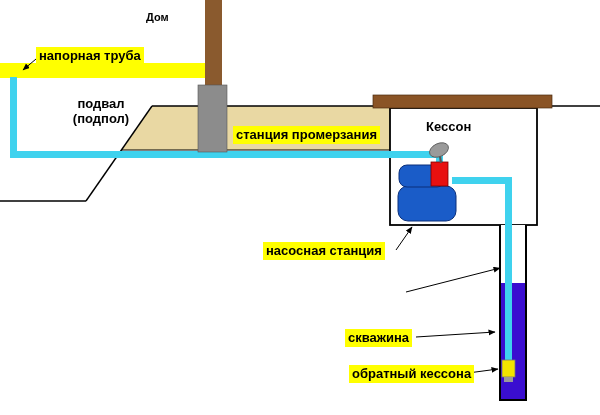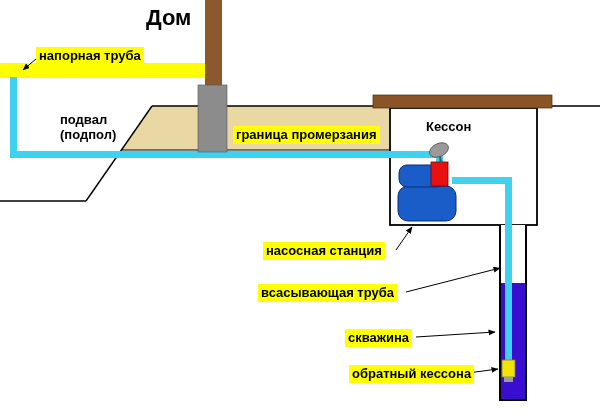--- a/index.html
+++ b/index.html
@@ -19,22 +19,22 @@
     padding:1px 3px;
     white-space:nowrap;
     text-align:right;
   }
   .plain{
     position:absolute;
     color:#000;
     font:bold 13px/15px "Liberation Sans", sans-serif;
     white-space:nowrap;
   }
-  .big{font-size:22px;line-height:19px;}
-  .center{margin-top:16px;}
+  .big{font-size:11px;line-height:19px;}
+  .center{text-align:center;}
   .center span{display:block;}
 </style>
 </head>
 <body>
 
 <div class="stage">
 
   <svg width="600" height="415" viewBox="0 0 600 415">
     <defs>
       <marker id="arr" markerWidth="9" markerHeight="8" refX="6.5" refY="3" orient="auto" markerUnits="userSpaceOnUse">
@@ -94,26 +94,25 @@
   <div class="plain big" style="left:146px;top:8px">Дом</div>
 
   <div class="lbl" style="left:36px;top:47px">напорная труба</div>
 
   <div class="plain center" style="left:60px;top:96px;width:82px">
     <span>подвал</span>
     <span>(подпол)</span>
   </div>
 
 
-  <div class="lbl" style="left:233px;top:126px">граница промерзания</div>
+  <div class="lbl" style="left:233px;top:126px">станция промерзания</div>
 
 
   <div class="plain" style="left:426px;top:119px">Кессон</div>
 
   <div class="lbl" style="left:263px;top:242px">насосная станция</div>
 
-  <div class="lbl" style="left:258px;top:284px">всасывающая труба</div>
 
   <div class="lbl" style="left:345px;top:329px">скважина</div>
 
   <div class="lbl" style="left:349px;top:365px">обратный кессона</div>
 
 </div>
 
 </body></html>

